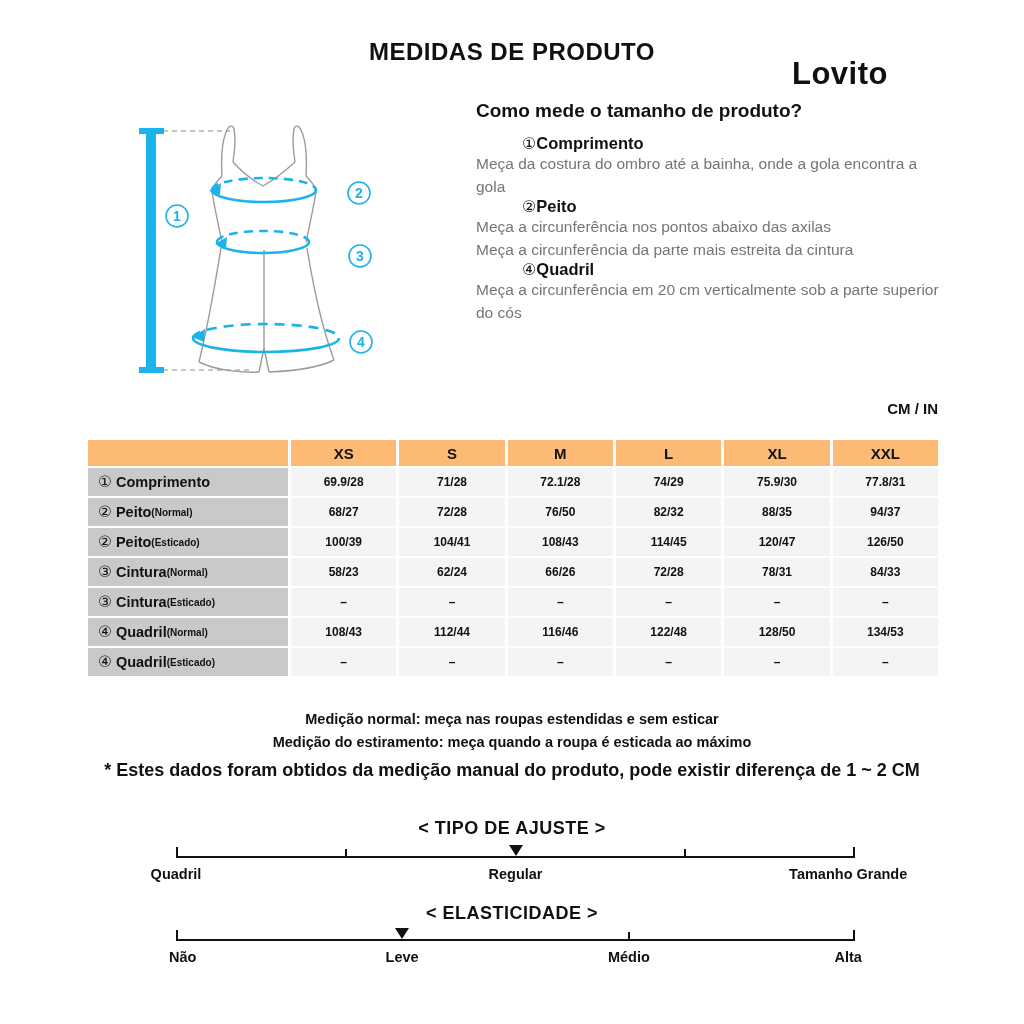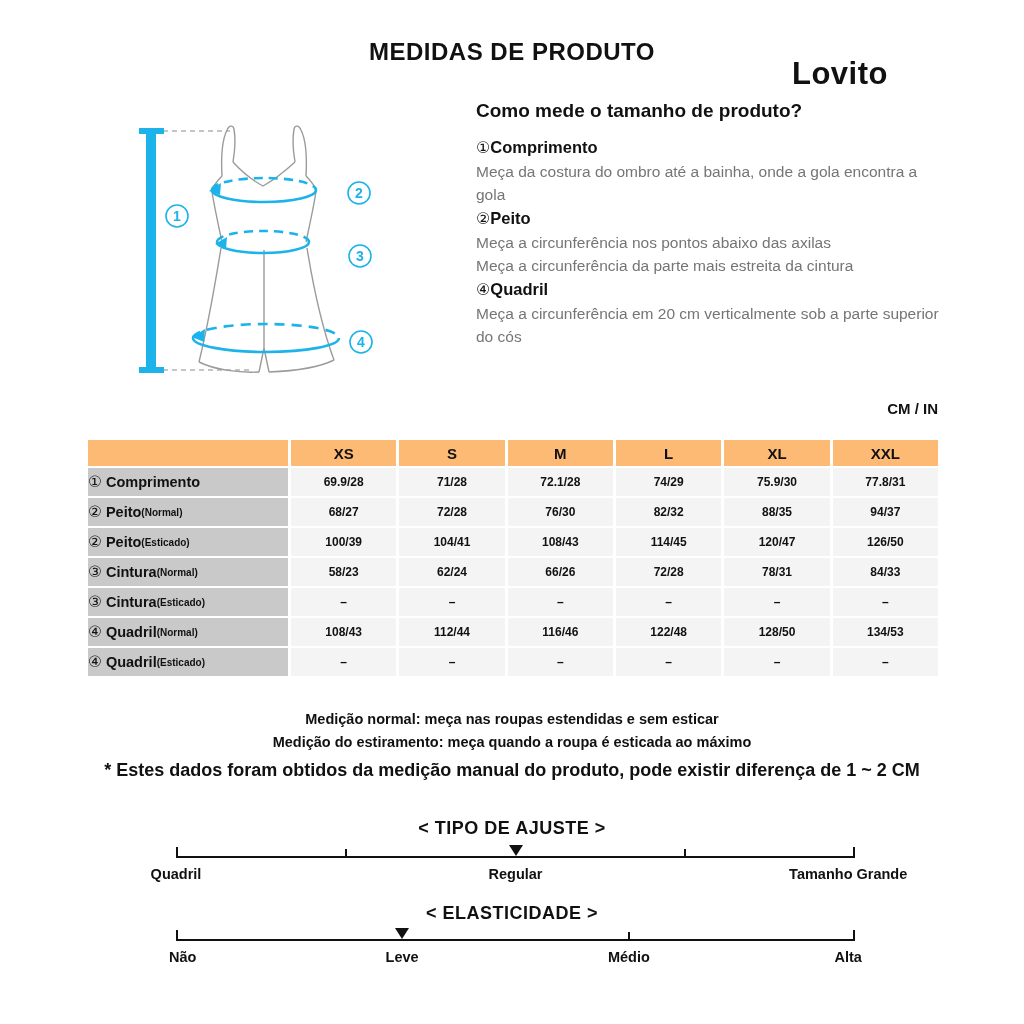--- a/index.html
+++ b/index.html
@@ -14,38 +14,38 @@
     position:absolute; top:38px; left:0; width:1024px; text-align:center;
     font-size:24px; font-weight:bold; letter-spacing:0.5px;
   }
   .brand-logo {
     position:absolute; top:27px; left:792px; width:120px;
     font-size:31px; font-weight:bold; letter-spacing:0.5px;margin-top:29px;
   }
   
   .instructions { position:absolute; left:476px; top:100px; width:466px; }
   .instr-title { font-size:19px; font-weight:bold; margin-bottom:13px; }
-  .instr-label { font-size:16.5px; font-weight:bold; line-height:25px; }
+  .instr-label { font-size:16.5px; font-weight:bold; line-height:17px;margin-left:46px; }
   .instr-num { font-size:16px; font-weight:normal; }
   .instr-desc { font-size:15.5px; color:#757575; line-height:23px; }
   .units-label { position:absolute; top:400px; right:86px; font-size:15px; font-weight:bold; }
   
   .diagram-svg { position:absolute; left:130px; top:100px; }
   
   .size-table {
     position:absolute; left:85px; top:438px; width:856px;
     border-collapse:separate; border-spacing:3px 2px; table-layout:fixed;
   }
   .size-table th, .size-table td { overflow:hidden; white-space:nowrap; }
   .size-table .col-label { width:200px; }
   .size-table thead th {
     background:#fdba74; height:26px; font-size:15px; font-weight:bold; text-align:center;
   }
   .size-table tbody th {
-    background:#c9c9c9; height:28px; text-align:left; 
+    background:#c9c9c9; height:28px; text-align:left; padding-left:10px;
     font-size:14.5px; font-weight:bold;
   }
   .size-table tbody td {
     background:#f4f4f4; height:28px; text-align:center;
     font-size:12px; font-weight:bold;
   }
   .row-num { font-size:15.5px; font-weight:normal; margin-right:4px; }
   .row-variant { font-size:10px; vertical-align:1px; }
   
   .notes { position:absolute; left:0; top:708px; width:1024px; text-align:center; }
@@ -173,21 +173,21 @@
         <td>71/28</td>
         <td>72.1/28</td>
         <td>74/29</td>
         <td>75.9/30</td>
         <td>77.8/31</td>
       </tr>
       <tr>
         <th><span class="row-num">②</span><span>Peito</span><span class="row-variant">(Normal)</span></th>
         <td>68/27</td>
         <td>72/28</td>
-        <td>76/30</td>
+        <td>76/50</td>
         <td>82/32</td>
         <td>88/35</td>
         <td>94/37</td>
       </tr>
       <tr>
         <th><span class="row-num">②</span><span>Peito</span><span class="row-variant">(Esticado)</span></th>
         <td>100/39</td>
         <td>104/41</td>
         <td>108/43</td>
         <td>114/45</td>

